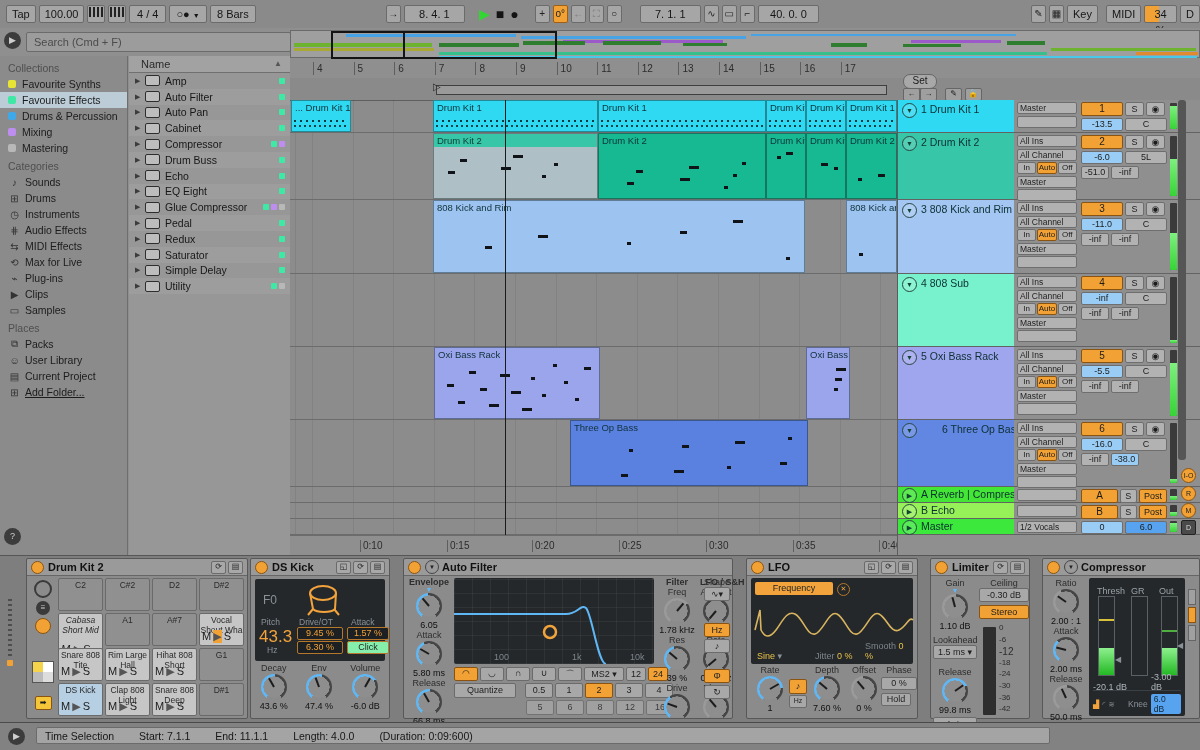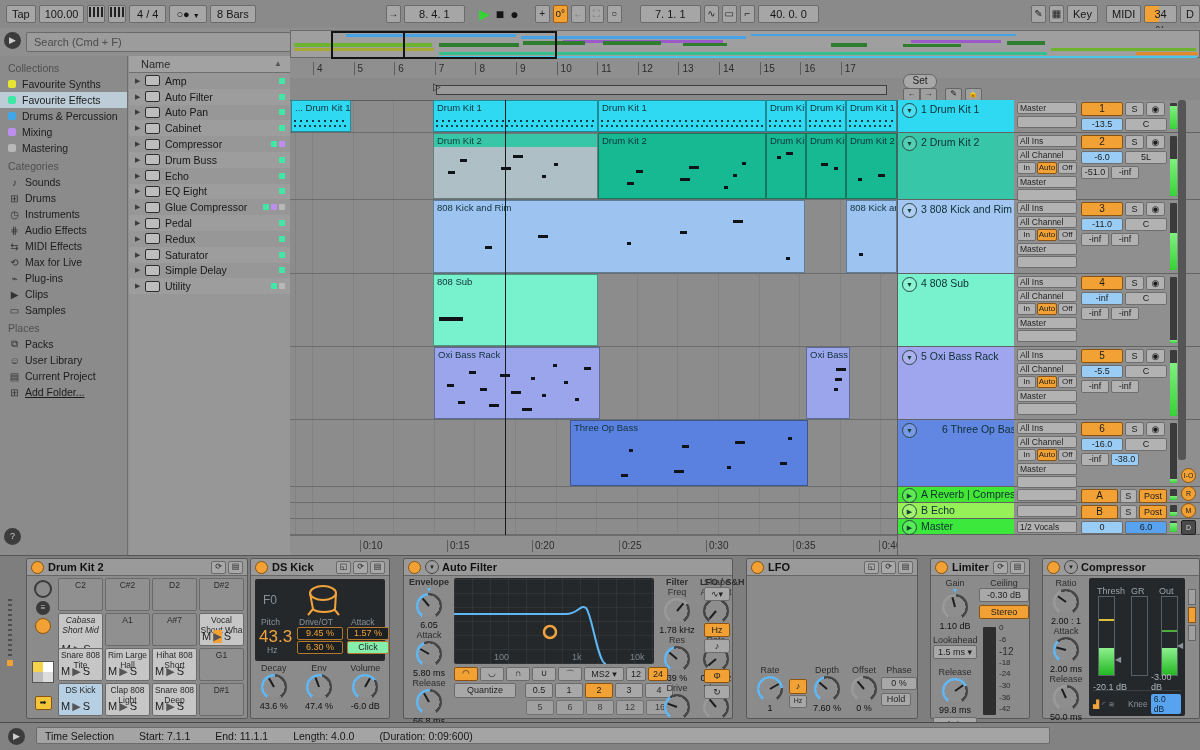--- a/index.html
+++ b/index.html
@@ -496,24 +496,20 @@
           <div class="nt" style="left: 246px; top: 30px; width: 7px;"></div>
           <div class="nt" style="left: 299px; top: 19px; width: 10px;"></div>
           <div class="nt" style="left: 352px; top: 56px; width: 4px;"></div>
           <div class="nt" style="left: 51px; top: 45px; width: 7px;"></div>
           <div class="nt" style="left: 104px; top: 34px; width: 10px;"></div>
         </div>
         <div class="clip" style="left: 556px; top: 100px; width: 51px; height: 73px; background: rgb(157, 195, 240);">
           <div class="lb">808 Kick and</div>
           <div class="nt" style="left: 12px; top: 52px; width: 4px;"></div>
         </div>
-        <div class="clip" style="left: 143px; top: 174px; width: 165px; height: 72px; background: rgb(120, 242, 204);">
-          <div class="lb">808 Sub</div>
-          <div class="nt" style="left: 5px; top: 60%; width: 24px; height: 4px;"></div>
-        </div>
         <div class="clip" style="left: 144px; top: 247px; width: 166px; height: 72px; background: rgb(155, 165, 236);">
           <div class="lb">Oxi Bass Rack</div>
           <div class="nt" style="left: 96px; top: 29px; width: 4px;"></div>
           <div class="nt" style="left: 149px; top: 19px; width: 7px;"></div>
           <div class="nt" style="left: 54px; top: 56px; width: 10px;"></div>
           <div class="nt" style="left: 107px; top: 46px; width: 4px;"></div>
           <div class="nt" style="left: 12px; top: 36px; width: 7px;"></div>
           <div class="nt" style="left: 65px; top: 26px; width: 10px;"></div>
           <div class="nt" style="left: 118px; top: 16px; width: 4px;"></div>
           <div class="nt" style="left: 23px; top: 53px; width: 7px;"></div>
@@ -1075,20 +1071,30 @@
     <div class="dev" style="left:746px;width:172px">
       <div class="dtitle">
         <span class="pow"></span>
         <span class="nm">LFO</span>
         <span class="dico">
             <span>◱</span>
             <span>⟳</span>
             <span>▤</span>
           </span>
       </div>
+      <div class="dark abs" style="left:4px;top:19px;right:4px;height:86px">
+        <div class="abs" style="left:4px;top:4px;width:78px;height:13px;background:#f2a33c;border-radius:2px;color:#1d2023;font-size:9px;text-align:center;line-height:13px">Frequency</div>
+        <div class="abs" style="left:86px;top:5px;width:11px;height:11px;border:1px solid #b5782a;border-radius:50%;color:#f2a33c;font-size:7px;text-align:center;line-height:10px">✕</div>
+        <svg class="abs" style="left:0;top:22px" width="164" height="44" viewBox="0 0 164 44">
+          <path d="M4,30 L9,10 L10,30 C14,38 19,38 25,30 S36,10 44,14 S56,36 64,34 S78,10 86,14 S98,36 106,34 S120,10 128,14 S140,34 148,30 S158,16 162,20" stroke="#d9b45f" stroke-width="1.6" fill="none"></path>
+        </svg>
+        <div class="abs" style="left:6px;bottom:3px;color:#e8c24a;font-size:9px"><span>Sine</span> <span style="color:#8a9298">▾</span></div>
+        <div class="abs" style="left:64px;bottom:3px;color:#7d868c;font-size:9px"><span>Jitter</span> <span style="color:#e8c24a">0 %</span></div>
+        <div class="abs" style="left:114px;bottom:3px;color:#7d868c;font-size:9px"><span>Smooth</span> <span style="color:#e8c24a">0 %</span></div>
+      </div>
       <div class="abs" style="left:2px;top:106px;width:168px">
         <div class="abs" style="left:4px;width:34px">
             <div class="klb">Rate</div>
             <div class="knob" style="--f:230deg;--r:60deg"></div>
             <div class="kvl">1</div>
           </div>
         <div class="gbtn on abs" style="left:40px;top:14px;width:16px;height:13px;line-height:12px">♪</div>
         <div class="gbtn abs" style="left:40px;top:30px;width:16px;height:11px;line-height:10px;font-size:7px">Hz</div>
         <div class="abs" style="left:60px;width:36px">
             <div class="klb">Depth</div>

